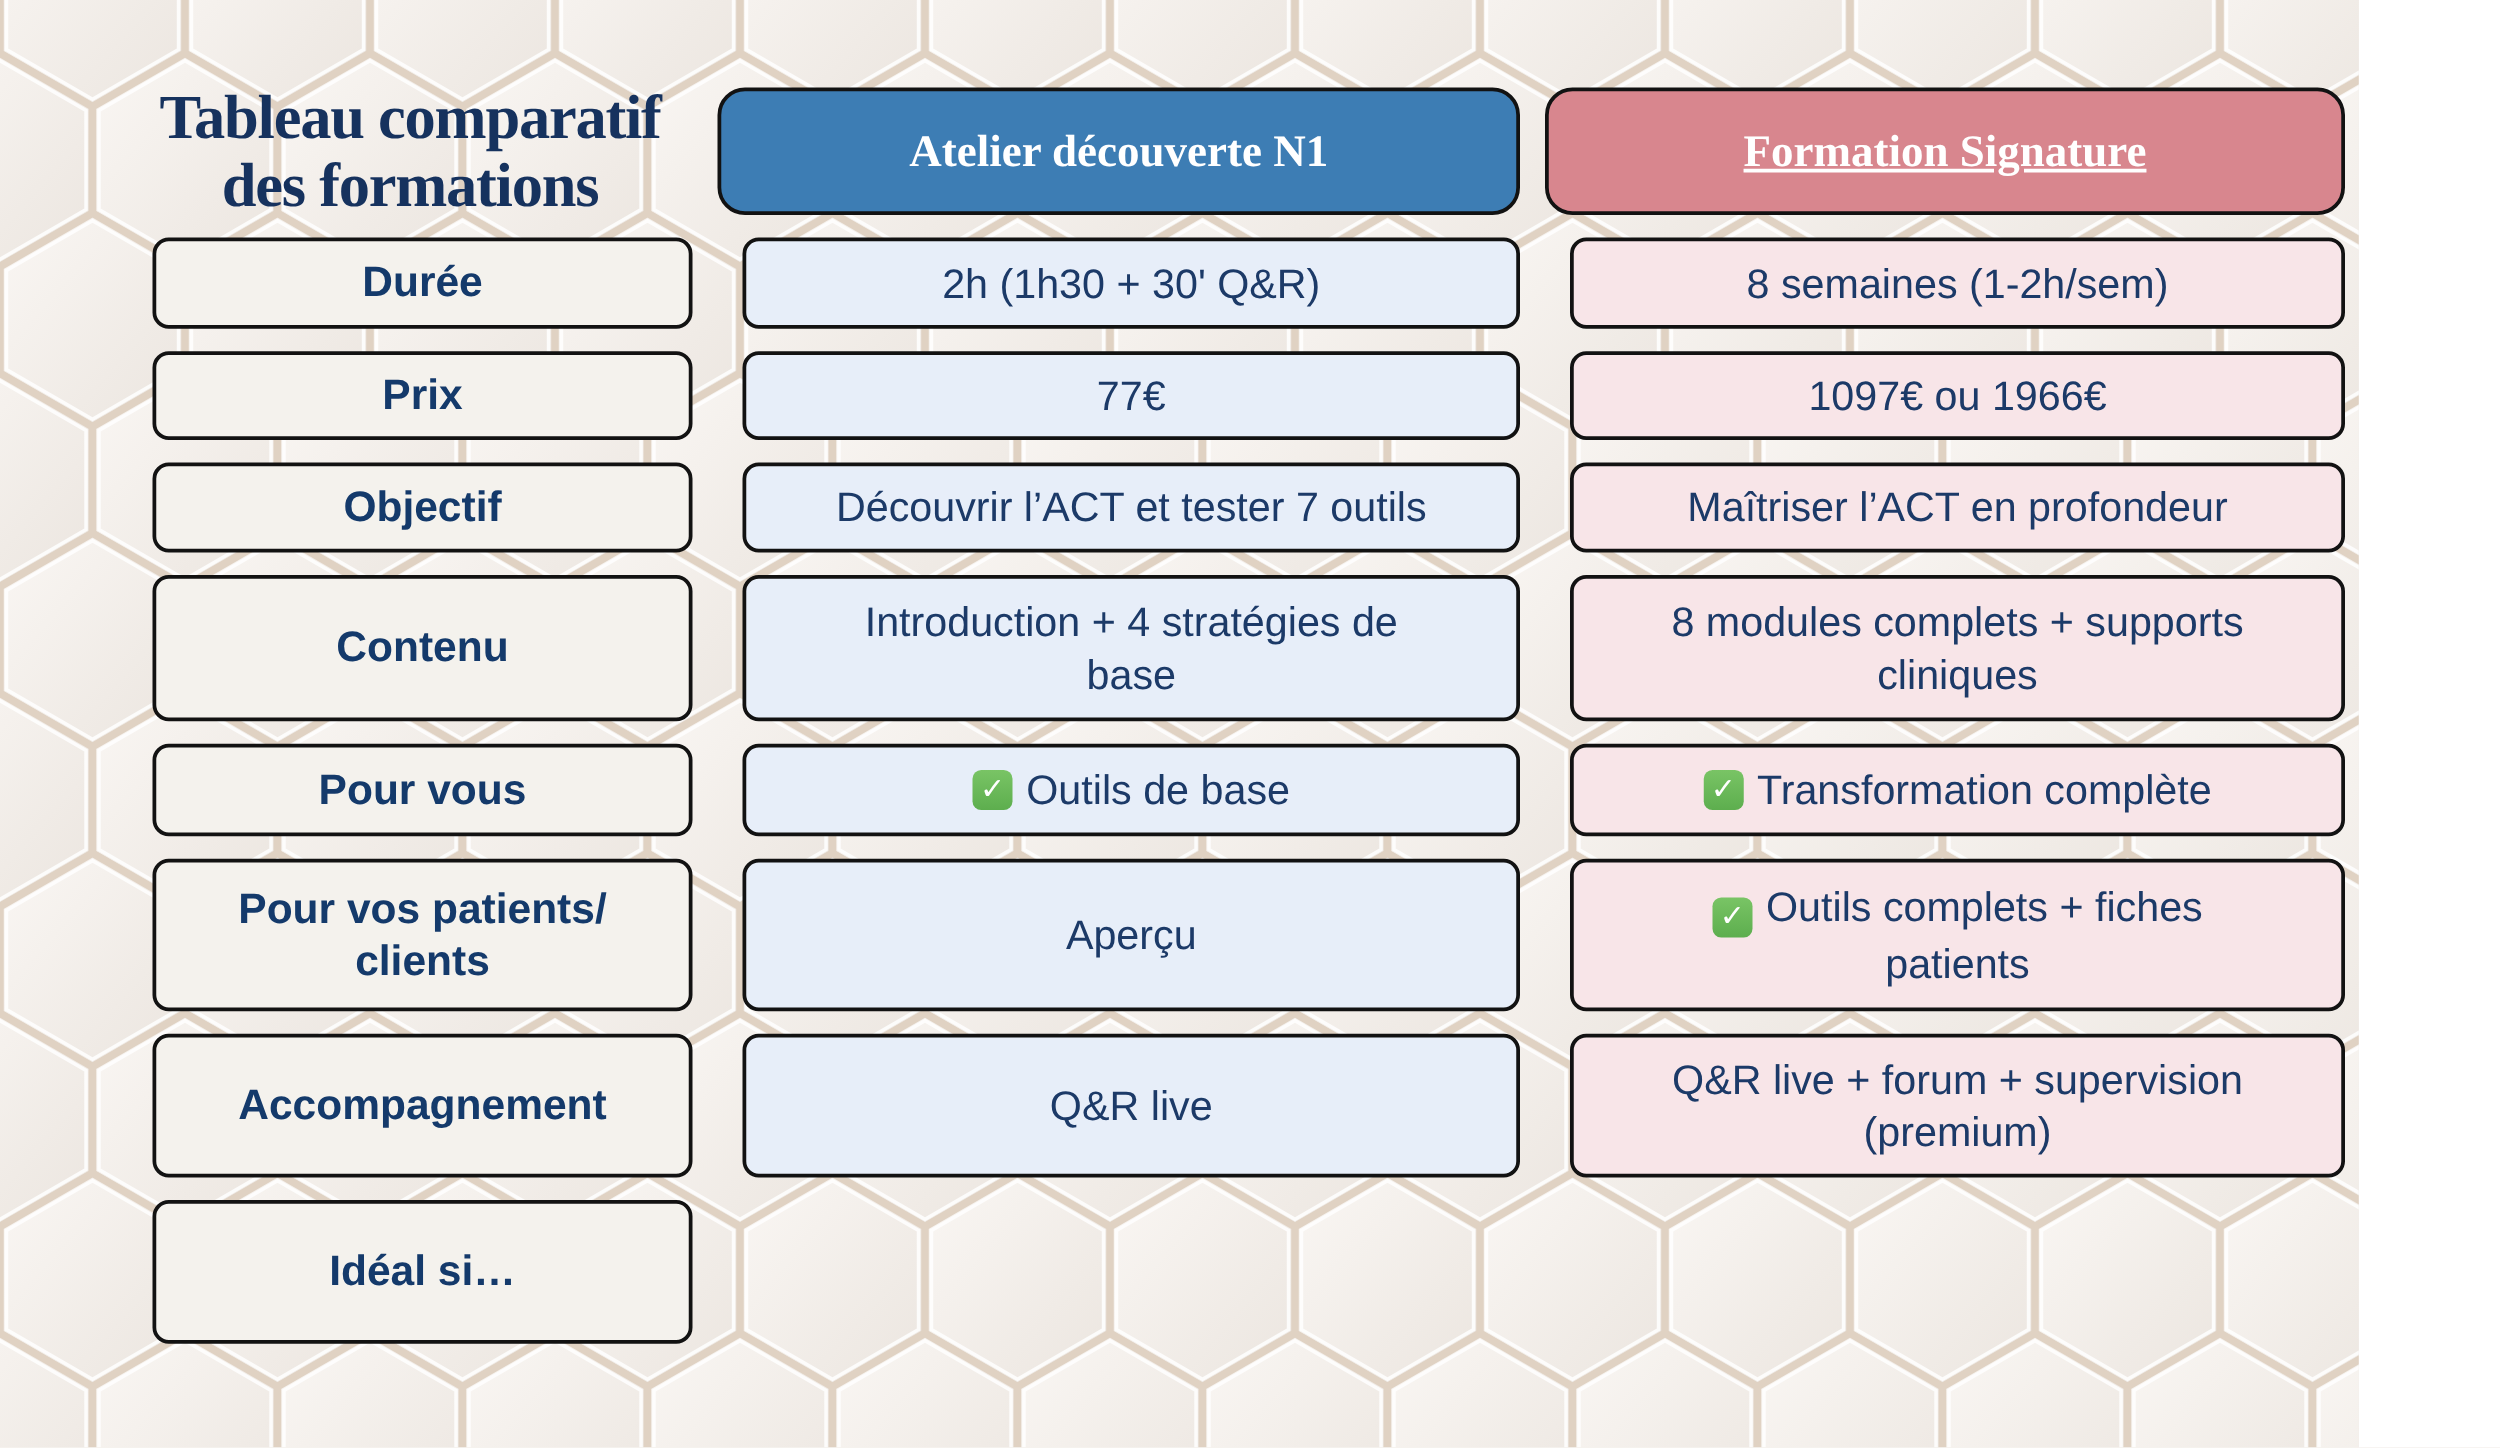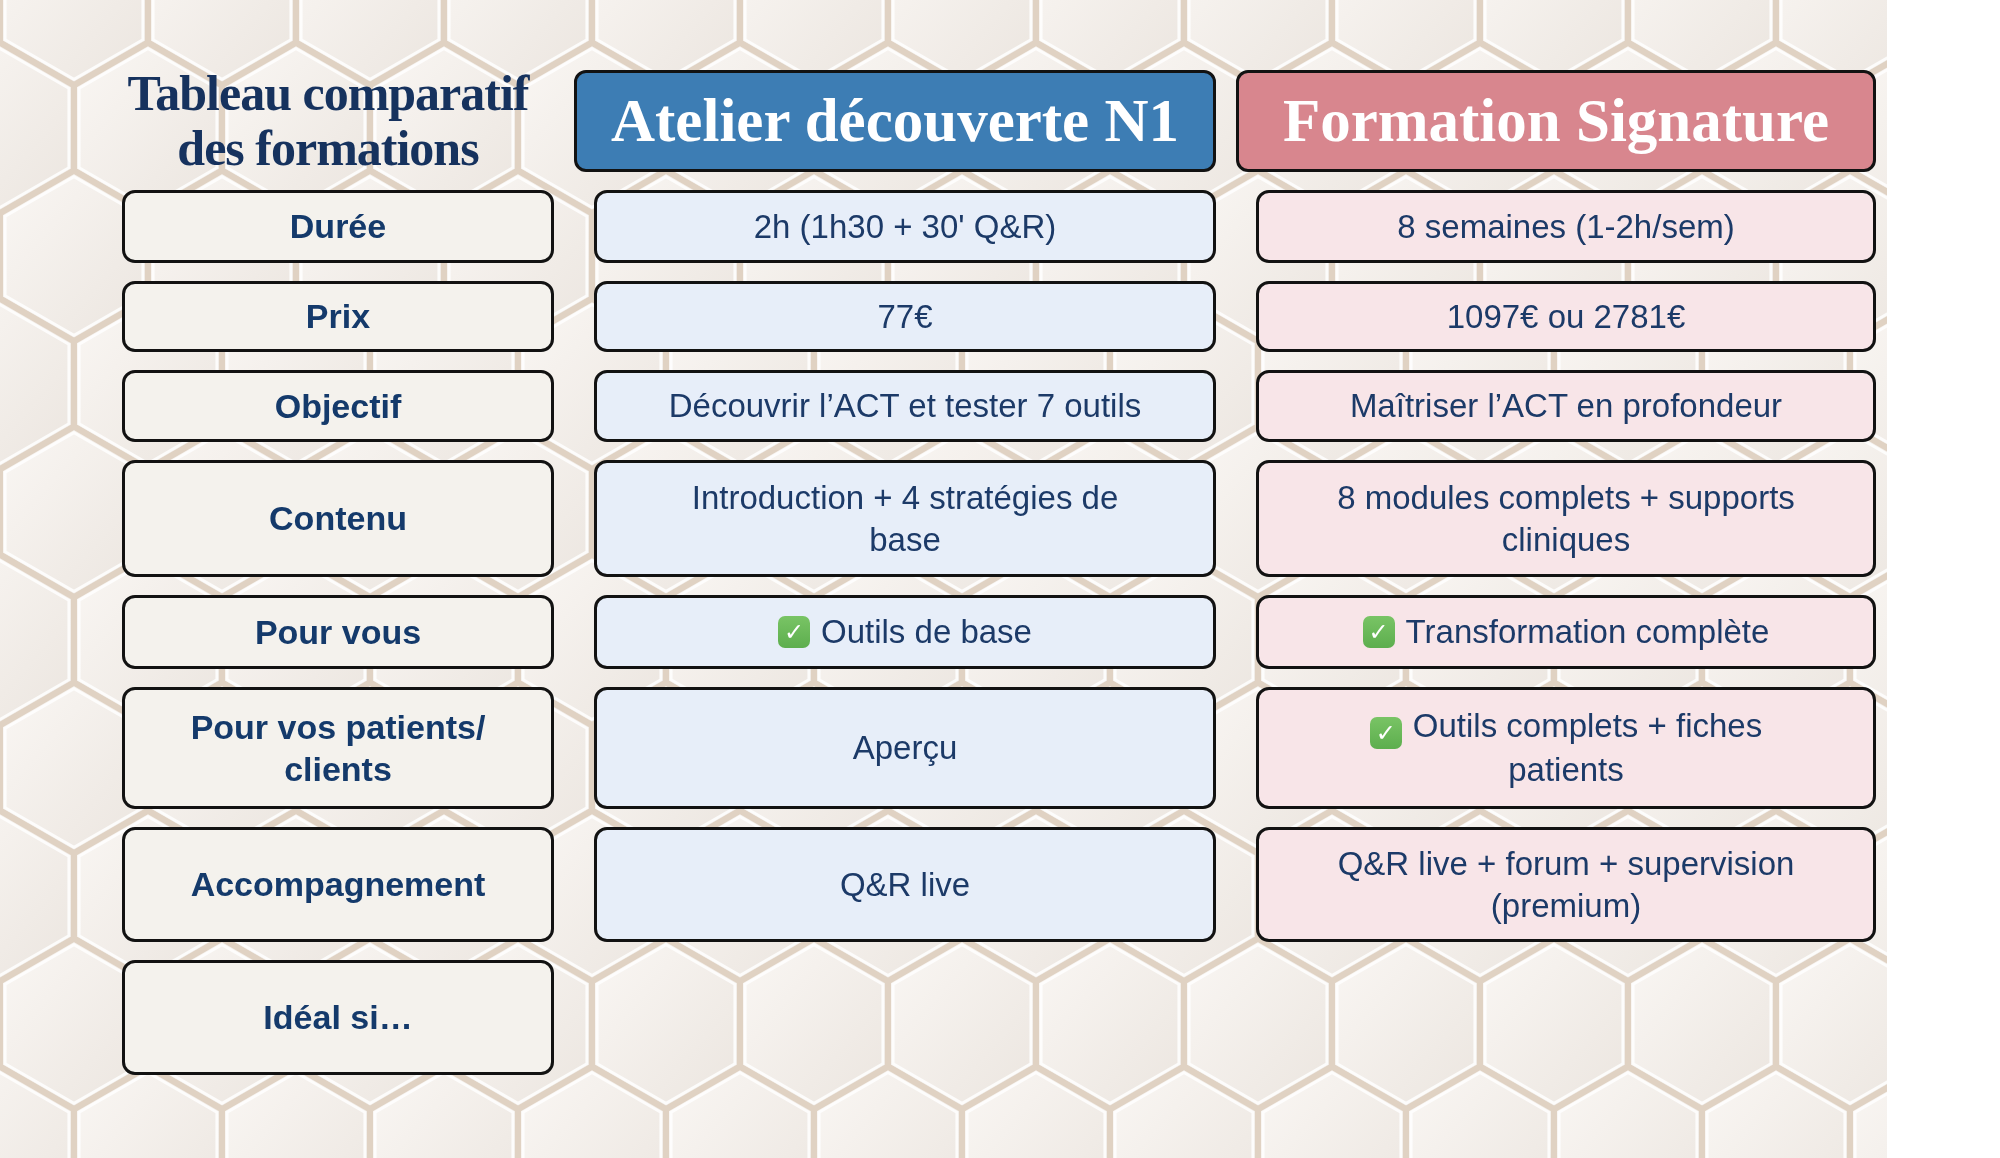--- a/index.html
+++ b/index.html
@@ -19,26 +19,26 @@
     column-gap:20px;row-gap:18px;
   }
   .title{
     display:flex;align-items:center;justify-content:center;text-align:center;
     font-family:"Liberation Serif","DejaVu Serif",serif;
     font-weight:bold;font-size:50px;line-height:1.1;
     color:#16325e;letter-spacing:-1px;white-space:pre-line;
   }
   .hdr{
     display:flex;align-items:center;justify-content:center;text-align:center;
-    border:3px solid #121212;border-radius:12px;
+    border:3px solid #121212;border-radius:22px;
     font-family:"Liberation Serif","DejaVu Serif",serif;
-    font-weight:bold;font-size:61px;color:#ffffff;
+    font-weight:bold;font-size:36px;color:#ffffff;
   }
   .hdr.blue{background:#3d7db4;}
-  .hdr.pink{background:#d8868e;}
+  .hdr.pink{background:#d8868e;text-decoration:underline;}
   .cell{
     display:flex;align-items:center;justify-content:center;text-align:center;
     border:3px solid #121212;border-radius:13px;
     font-size:33px;color:#1c3a68;line-height:1.25;
     padding:6px 22px;box-sizing:border-box;margin-left:20px;
   }
   .cell .txt{white-space:pre-line;}
   .cell.label{background:#f4f2ed;font-weight:bold;font-size:34px;color:#143a6b;}
   .cell.blue{background:#e7eef9;}
   .cell.pink{background:#f8e5e8;}
@@ -98,21 +98,21 @@
         <span class="txt">8 semaines (1-2h/sem)</span>
       </div>
 
     <div class="cell label">
         <span class="txt">Prix</span>
       </div>
     <div class="cell blue">
         <span class="txt">77€</span>
       </div>
     <div class="cell pink">
-        <span class="txt">1097€ ou 2781€</span>
+        <span class="txt">1097€ ou 1966€</span>
       </div>
 
     <div class="cell label">
         <span class="txt">Objectif</span>
       </div>
     <div class="cell blue">
         <span class="txt">Découvrir l’ACT et tester 7 outils</span>
       </div>
     <div class="cell pink">
         <span class="txt">Maîtriser l’ACT en profondeur</span>

